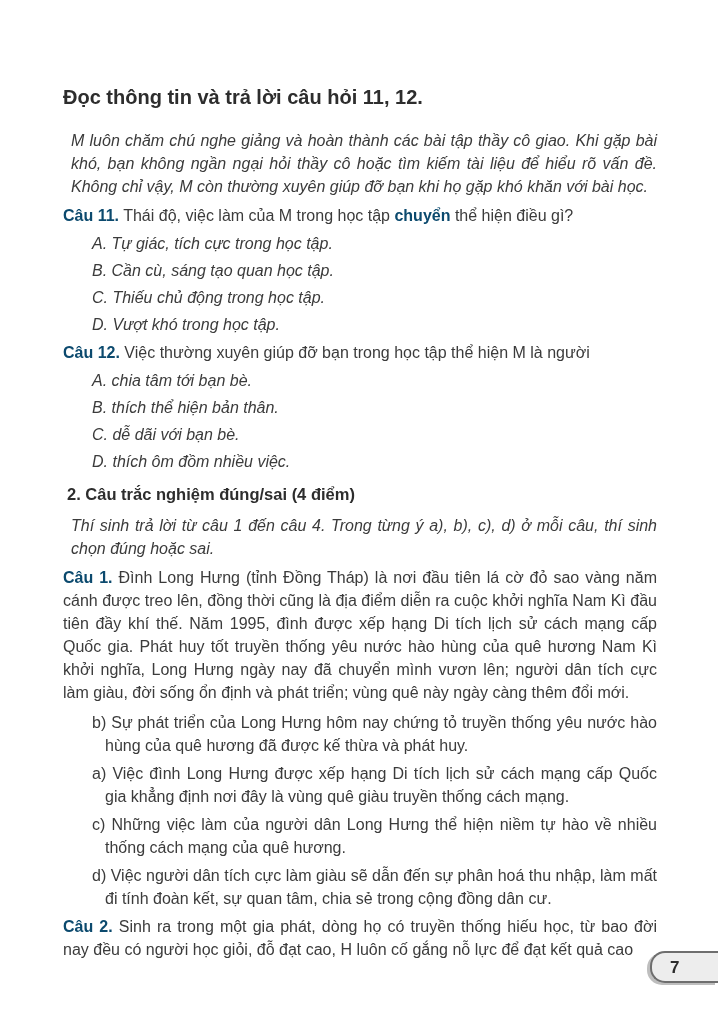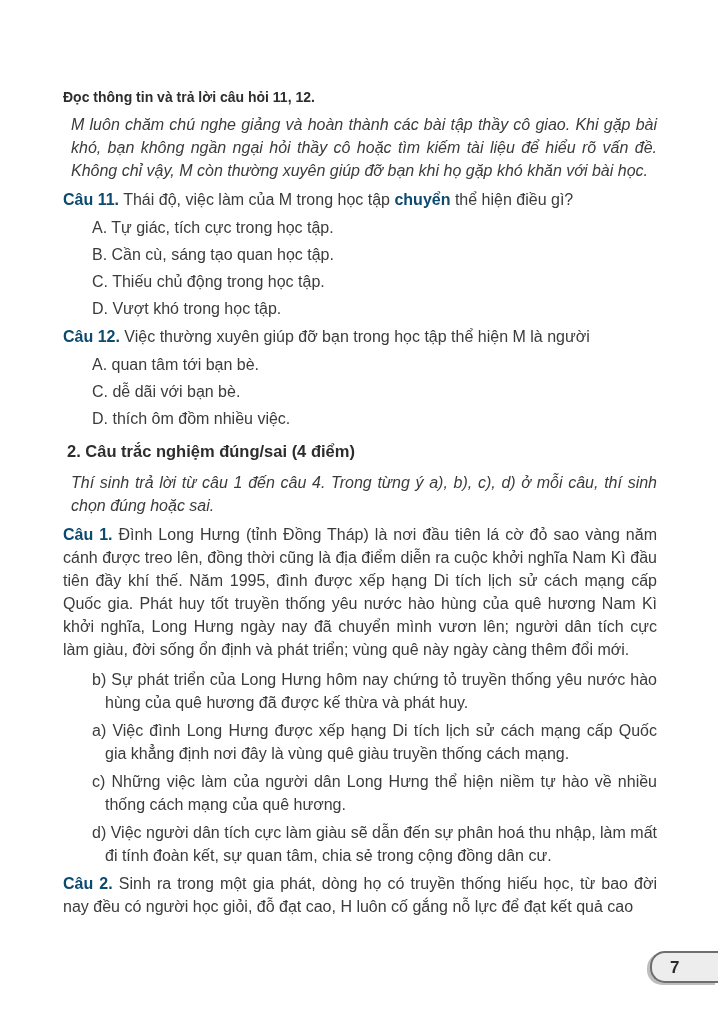--- a/index.html
+++ b/index.html
@@ -17,30 +17,30 @@
     left: 63px;
     top: 86px;
     width: 594px;
     font-size: 16px;
     line-height: 23px;
   }
   .bold { font-weight: bold; color: #0c4a6e; }
   .reading-heading {
     font-weight: bold;
     color: #2d2d2d;
-    margin: 0 0 4px 0;
-    font-size: 14px;
+    margin: 0 0 20px 0;
+    font-size: 20px;
   }
   .para {
     text-align: justify;
     margin: 0 0 6px 8px;
     font-style: italic;
   }
   .q-line { margin: 3px 0 5px 0; }
-  .options { margin: 1px 0 5px 0; }
+  .options { margin: 1px 0 5px 0; font-style: italic; }
   .option { padding-left: 29px; margin: 4px 0; }
   .sec-heading {
     font-weight: bold;
     color: #2d2d2d;
     margin: 10px 0 8px 4px;
     font-size: 16.5px;
   }
   .q-para {
     text-align: justify;
     margin: 4px 0 7px 0;
@@ -93,21 +93,22 @@
       <div class="option">B. Cần cù, sáng tạo quan học tập.</div>
       <div class="option">C. Thiếu chủ động trong học tập.</div>
       <div class="option">D. Vượt khó trong học tập.</div>
     </div>
 
     <div class="q-line">
       <span class="bold">Câu 12.</span><span> Việc thường xuyên giúp đỡ bạn trong học tập thể hiện M là người</span>
     </div>
 
     <div class="options">
-      <div class="option">A. quan tâm tới bạn bè.</div>
+      <div class="option">A. chia tâm tới bạn bè.</div>
+      <div class="option">B. thích thể hiện bản thân.</div>
       <div class="option">C. dễ dãi với bạn bè.</div>
       <div class="option">D. thích ôm đồm nhiều việc.</div>
     </div>
 
     <div class="sec-heading">2. Câu trắc nghiệm đúng/sai (4 điểm)</div>
 
     <p class="para">Thí sinh trả lời từ câu 1 đến câu 4. Trong từng ý a), b), c), d) ở mỗi câu, thí sinh chọn đúng hoặc sai.</p>
 
     <div class="q-para">
       <span class="bold">Câu 1.</span><span> Đình Long Hưng (tỉnh Đồng Tháp) là nơi đầu tiên lá cờ đỏ sao vàng năm cánh được treo lên, đồng thời cũng là địa điểm diễn ra cuộc khởi nghĩa Nam Kì đầu tiên đầy khí thế. Năm 1995, đình được xếp hạng Di tích lịch sử cách mạng cấp Quốc gia. Phát huy tốt truyền thống yêu nước hào hùng của quê hương Nam Kì khởi nghĩa, Long Hưng ngày nay đã chuyển mình vươn lên; người dân tích cực làm giàu, đời sống ổn định và phát triển; vùng quê này ngày càng thêm đổi mới.</span>

